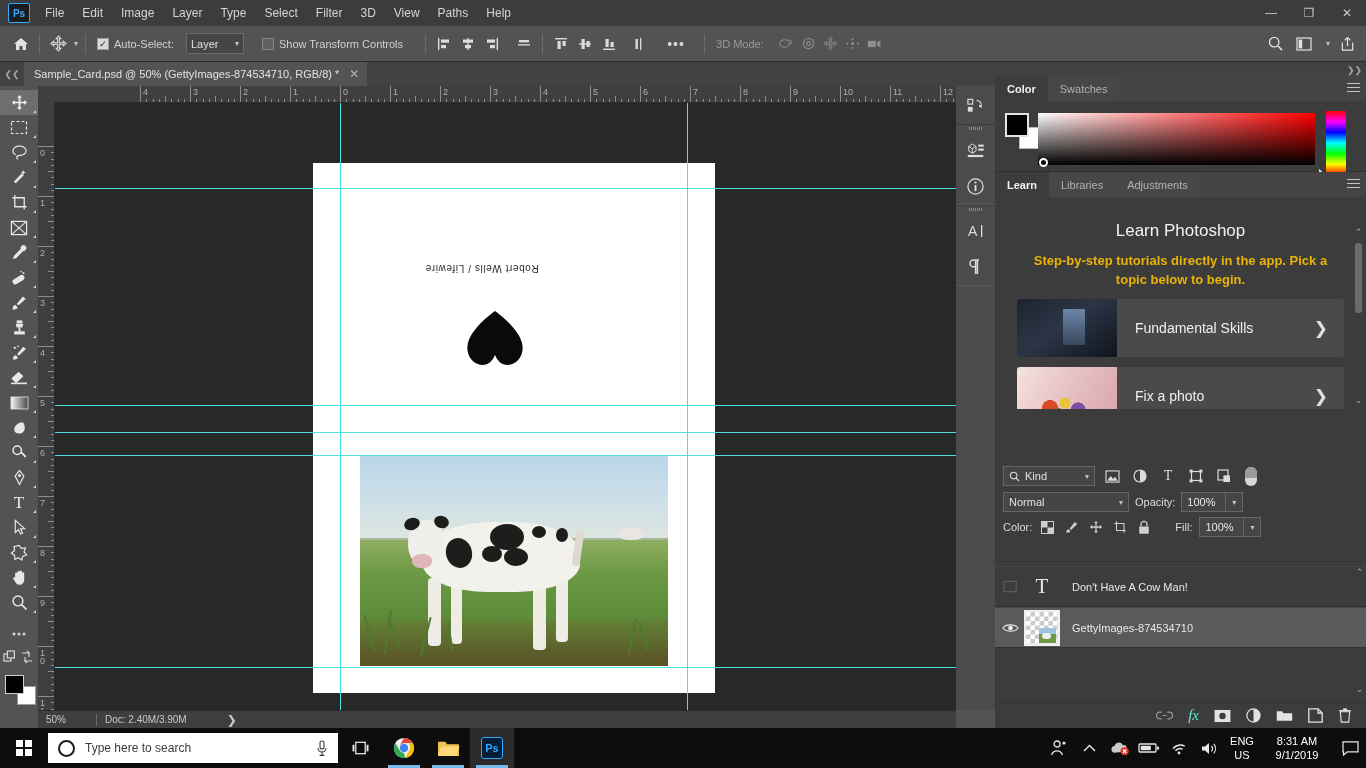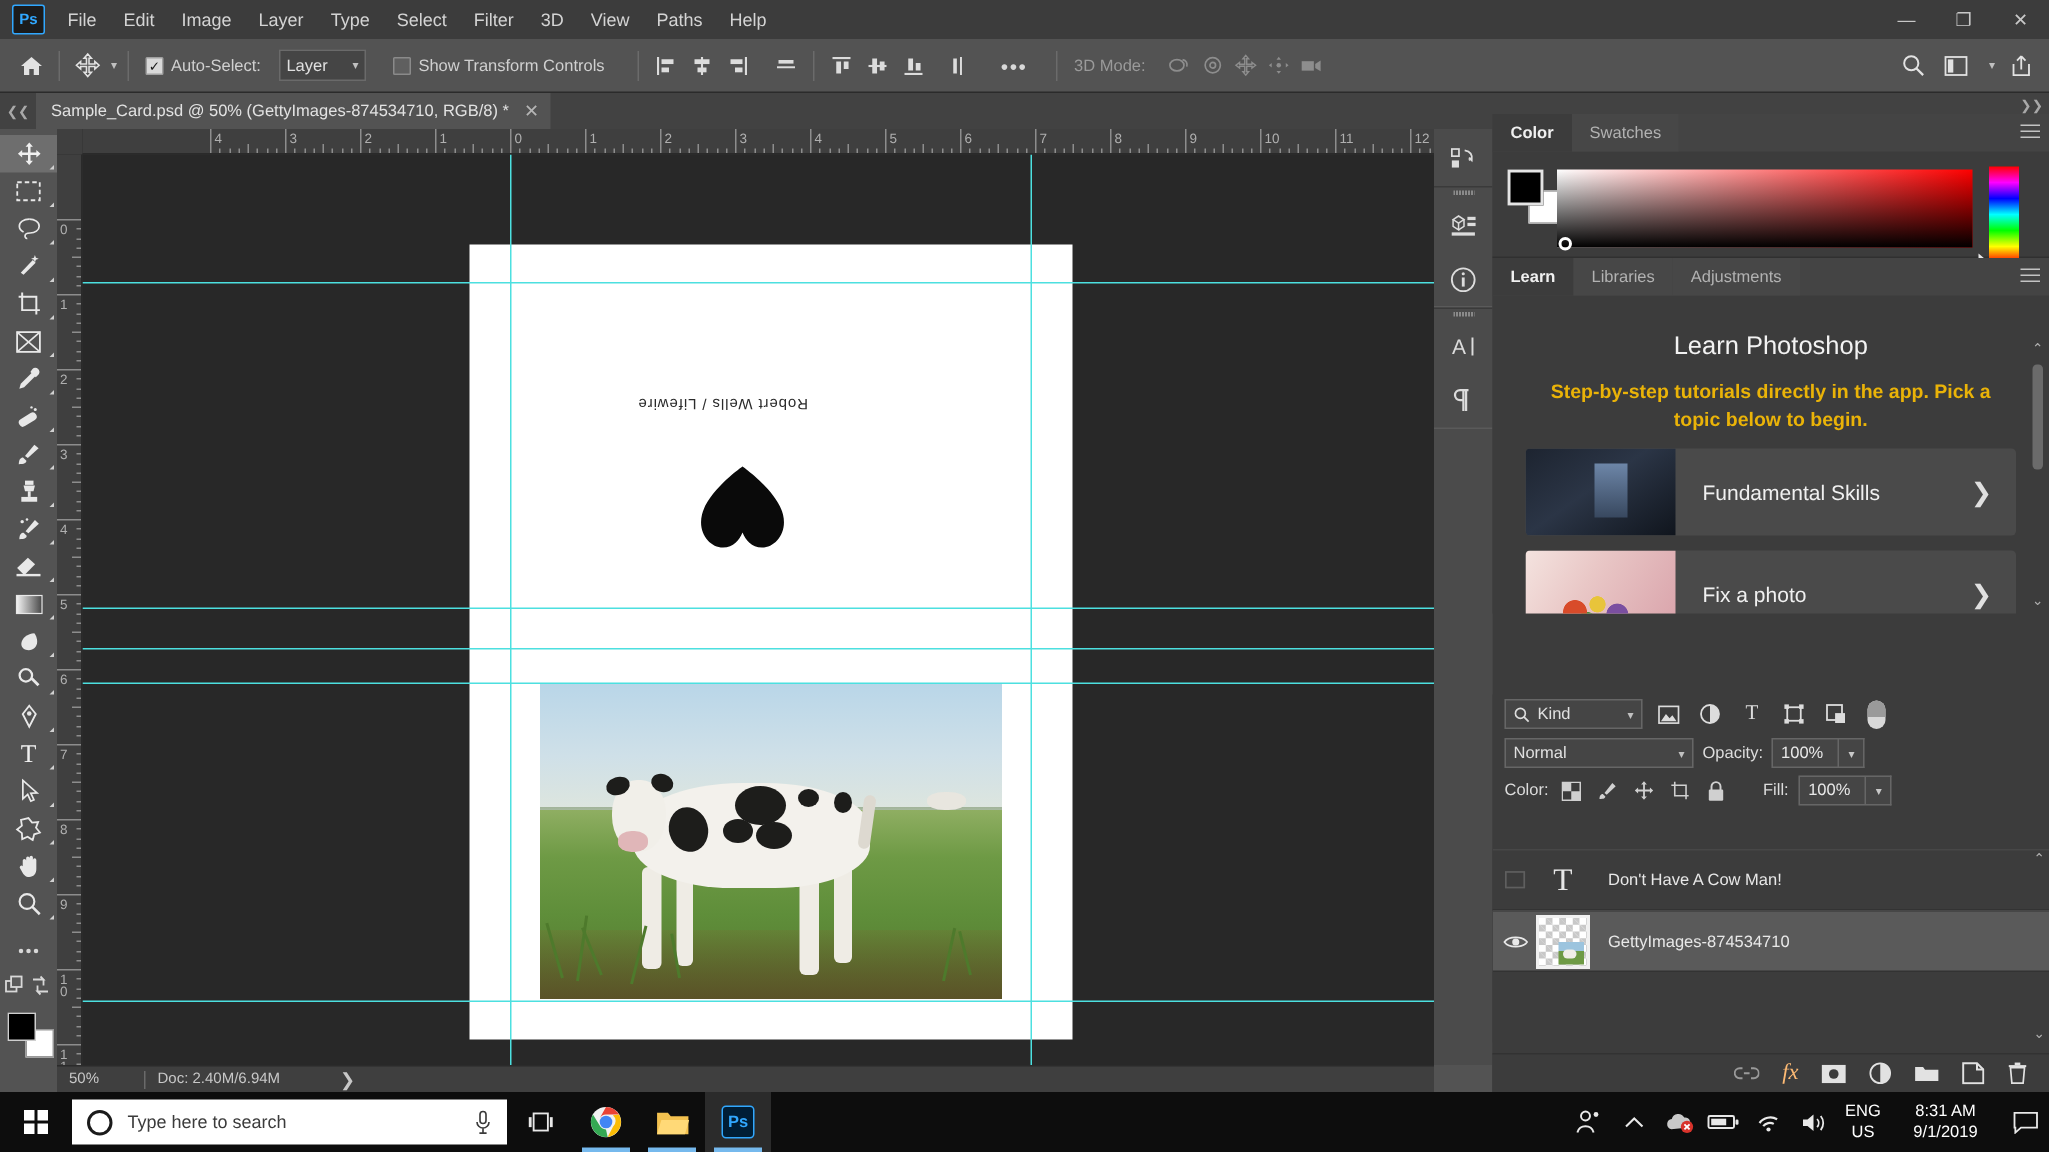--- a/index.html
+++ b/index.html
@@ -906,21 +906,21 @@
         <div class="grassblade" style="left:92px;bottom:14px;width:2px;height:30px;transform:rotate(-10deg)"></div>
         <div class="grassblade" style="left:268px;bottom:12px;width:2px;height:36px;transform:rotate(12deg)"></div>
         <div class="grassblade" style="left:286px;bottom:16px;width:2px;height:30px;transform:rotate(-14deg)"></div>
       </div>
     </div>
   </div>
 
   <div class="statusbar">
     <div class="sb-zoom">50%</div>
     <div class="sb-sep"></div>
-    <div>Doc: 2.40M/6.94M</div>
+    <div>Doc: 2.40M/3.90M</div>
     <div style="width:40px"></div>
     <div style="font-size:12px">❯</div>
   </div>
 
   <div class="iconrail">
     <div class="rail-btn">
       <svg width="19" height="18" viewBox="0 0 20 18">
           <rect x="2" y="2" width="5" height="5" fill="none" stroke="#dcdcdc" stroke-width="1.2"></rect>
           <rect x="2" y="10" width="5" height="5" fill="#dcdcdc"></rect>
           <path d="M11 3 q6 1 5 7 l-2 -2 M14 10 l2 -2" fill="none" stroke="#dcdcdc" stroke-width="1.2"></path>
@@ -1145,21 +1145,21 @@
         <div style="position:absolute;bottom:0;left:0;right:0;text-align:center;font-size:9px;color:#b0b0b0">⌄</div>
       </div>
 
       <div class="lp-footer">
         <div class="ft-ic">
           <svg width="17" height="11" viewBox="0 0 18 11">
               <path d="M7 5.5 H11 M6 2 H4 a3.5 3.5 0 0 0 0 7 H6 M12 2 H14 a3.5 3.5 0 0 1 0 7 H12" fill="none" stroke="#9a9a9a" stroke-width="1.3"></path>
             </svg>
         </div>
         <div class="ft-ic">
-          <span style="font-family:'Liberation Serif',serif;font-style:italic;font-size:15px;color:#fdba74">fx</span>
+          <span style="font-family:'Liberation Serif',serif;font-style:italic;font-size:15px;color:#5eead4">fx</span>
         </div>
         <div class="ft-ic">
           <svg width="17" height="14" viewBox="0 0 18 14">
               <rect x="0.6" y="0.6" width="16.8" height="12.8" fill="#e2e2e2"></rect>
               <circle cx="9" cy="7" r="3.4" fill="#3c3c3c"></circle>
             </svg>
         </div>
         <div class="ft-ic">
           <svg width="15" height="15" viewBox="0 0 15 15">
               <circle cx="7.5" cy="7.5" r="6.6" fill="none" stroke="#e2e2e2" stroke-width="1.2"></circle>

